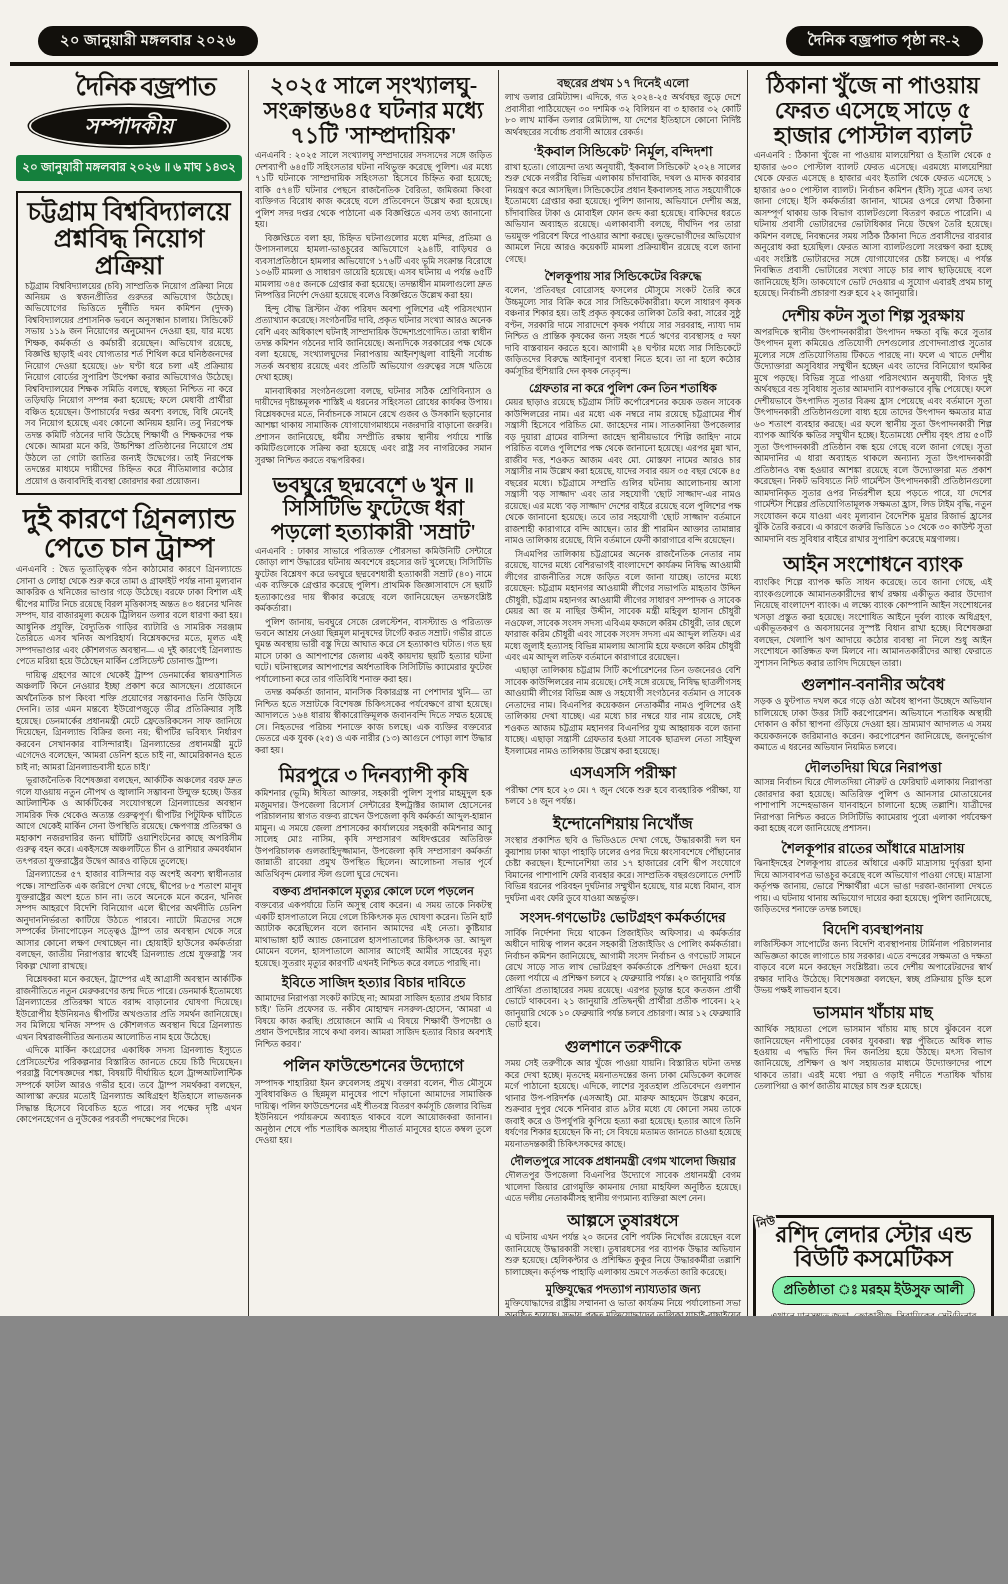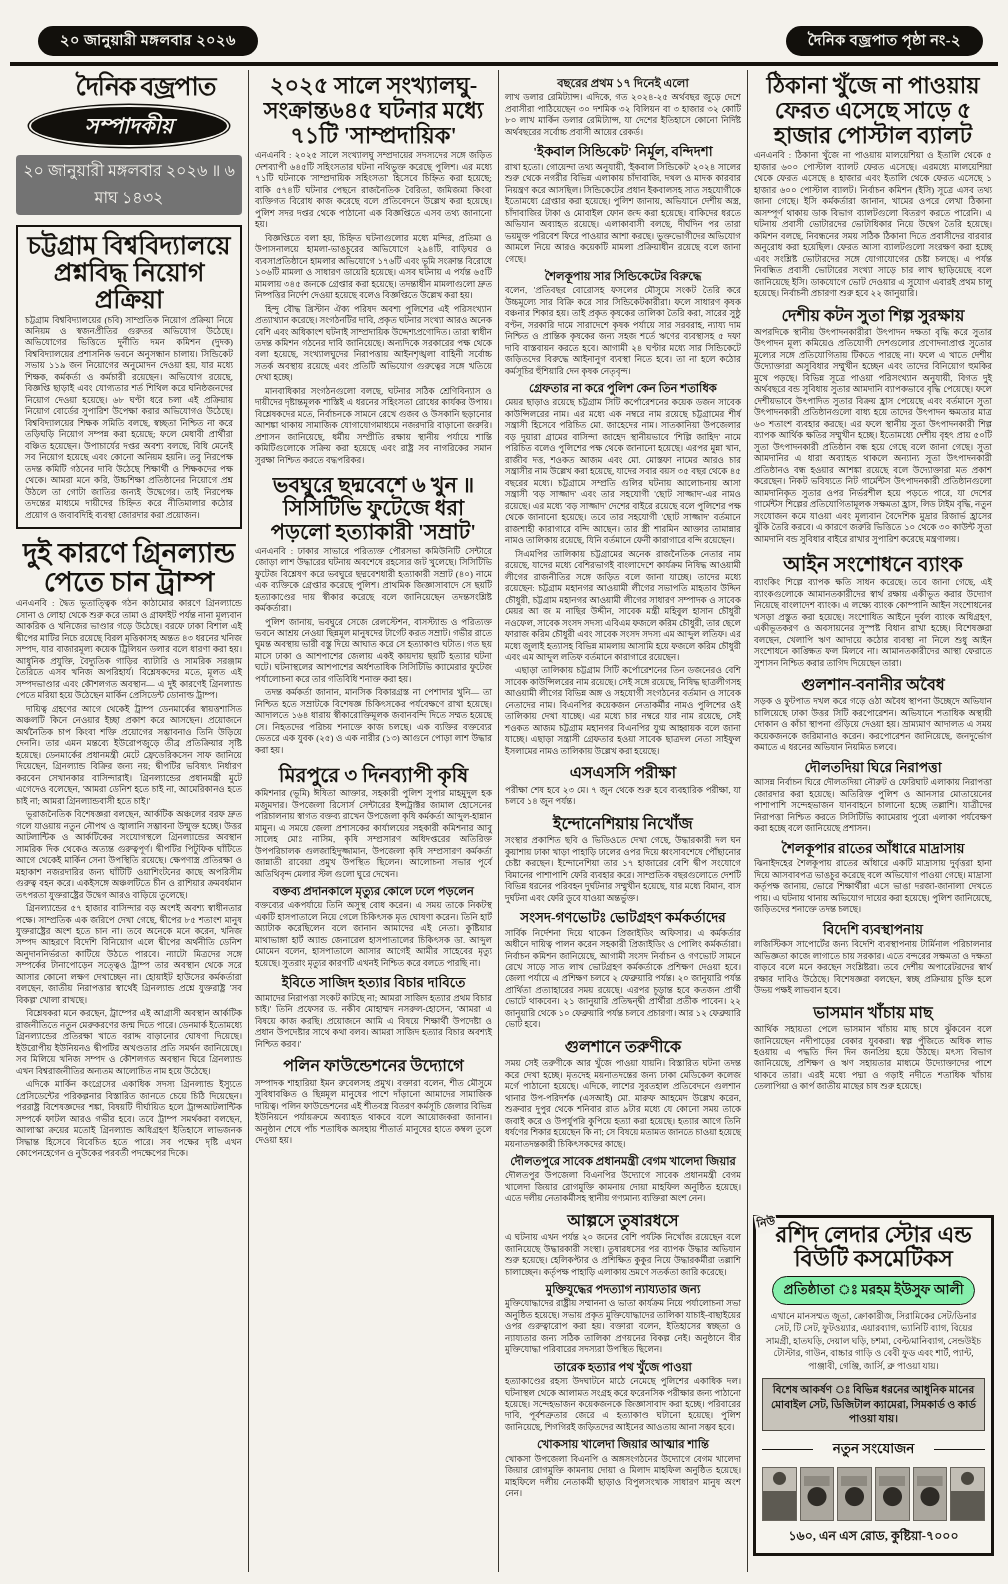--- a/index.html
+++ b/index.html
@@ -1,17 +1,17 @@
 <!DOCTYPE html>
 <html lang="bn"><head>
 <meta charset="utf-8">
 <style>
   html,body{margin:0;padding:0;background:#888;}
   .page{
-    position:relative;width:1008px;height:1584px;margin:0 auto;
+    position:relative;width:1008px;height:1316px;margin:0 auto;
     background:#f4f2ec;color:#17140f;overflow:hidden;
     font-family:"Liberation Serif","DejaVu Serif",serif;
   }
   
   .topstrip{position:relative;height:62px;border-bottom:4px solid #15120d;margin:0 10px;}
   .pill{position:absolute;top:26px;background:#12100c;color:#f5f3ec;border-radius:999px;
         font-weight:bold;font-size:14.5px;padding:3px 22px;letter-spacing:.5px;white-space:nowrap;}
   .pill.left{left:28px;}
   .pill.right{right:15px;}
   
@@ -20,22 +20,22 @@
   .col1{width:238px;}
   .col2{width:250px;border-left:1.5px solid #3a372f;}
   .col3{width:249px;border-left:1.5px solid #3a372f;}
   .col4{width:251px;border-left:1.5px solid #3a372f;position:relative;}
   
   .mast-title{font-size:25px;font-weight:bold;text-align:center;line-height:1.02;
               letter-spacing:-1px;margin-top:2px;margin-left:33px;}
   .badge{display:block;margin:7px auto 0 auto;width:196px;height:38px;background:#12100c;
          color:#f6f4ee;border-radius:50%;text-align:center;font-weight:bold;font-style:italic;
          font-size:21px;line-height:38px;box-shadow:0 0 0 2px #f4f2ec,0 0 0 3.5px #12100c;}
-  .datebar{margin:10px 0 0 0;background:#737373;color:#f6f4ee;text-align:center;
-           font-weight:normal;font-size:16px;padding:3px 0;border-radius:4px;}
+  .datebar{margin:10px 0 0 0;background:#15803d;color:#f6f4ee;text-align:center;
+           font-weight:bold;font-size:12px;padding:3px 0;border-radius:4px;}
   
   .boxed{border:2.5px solid #17140f;padding:5px 7px 6px 7px;margin-top:10px;}
   .h1a{font-size:25px;font-weight:bold;text-align:center;line-height:1.08;}
   .h1b{font-size:27px;font-weight:bold;text-align:center;line-height:1.06;margin-top:10px;}
   .h2a{font-size:22.5px;font-weight:bold;text-align:center;line-height:1.1;margin-top:2px;}
   .h2b{font-size:21px;font-weight:bold;text-align:center;line-height:1.1;margin-top:8px;}
   .h3{font-size:20px;font-weight:bold;text-align:center;line-height:1.1;margin-top:8px;}
   .sub-lg{font-size:16px;font-weight:bold;text-align:center;margin-top:7px;line-height:1.15;}
   .sub-md{font-size:13.5px;font-weight:bold;text-align:center;margin-top:6px;line-height:1.15;}
   .sub-sm{font-size:11.5px;font-weight:bold;text-align:center;margin-top:5px;line-height:1.15;}

